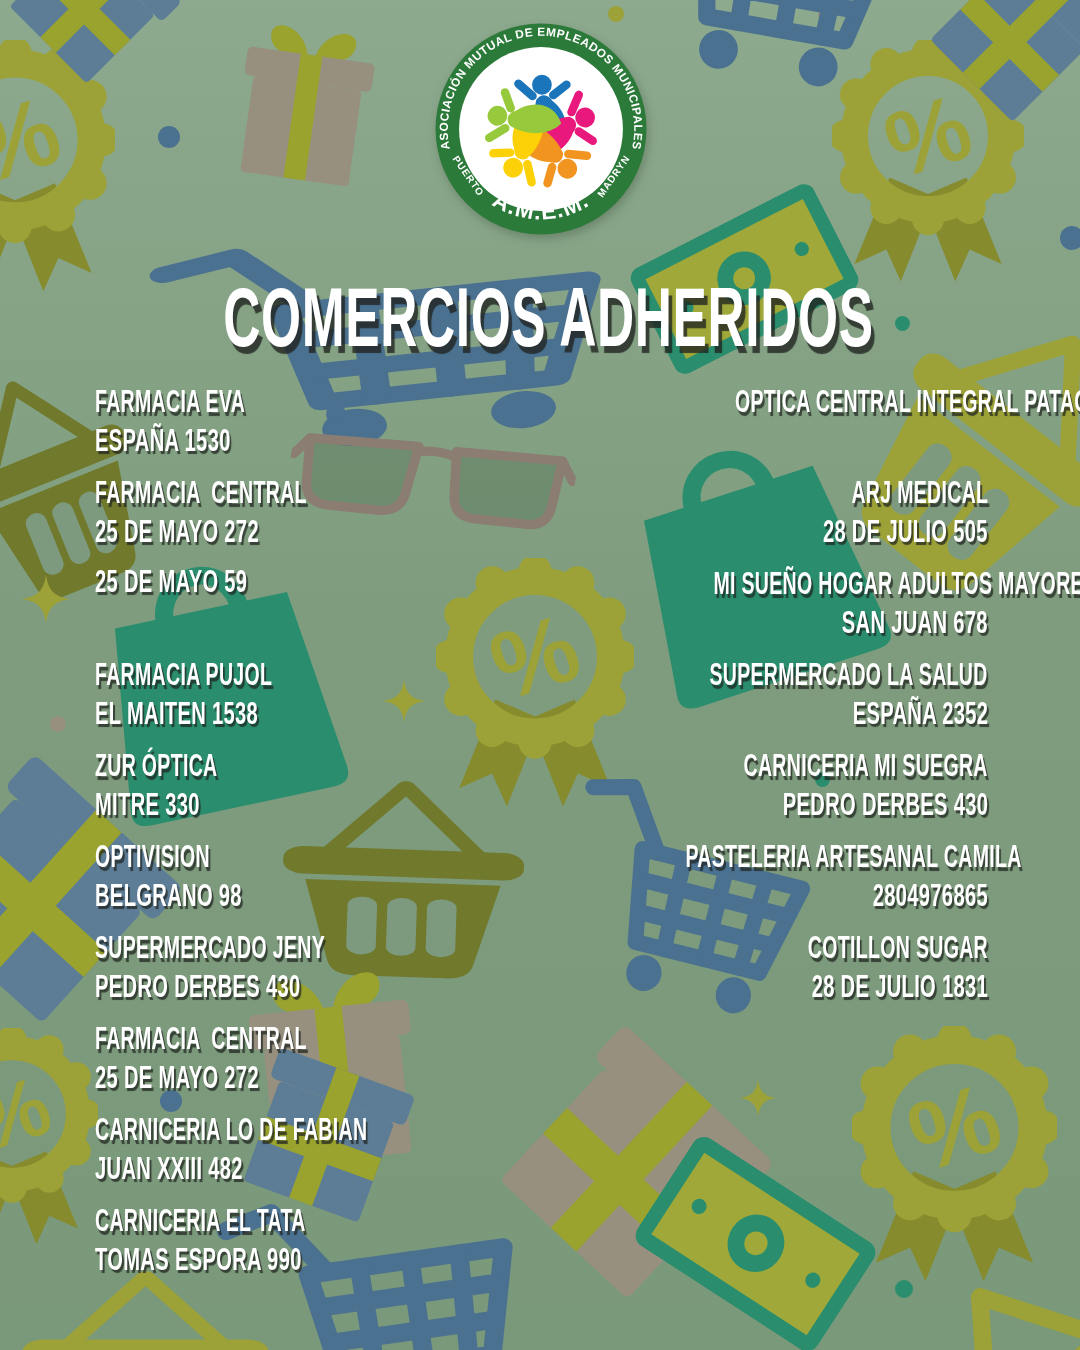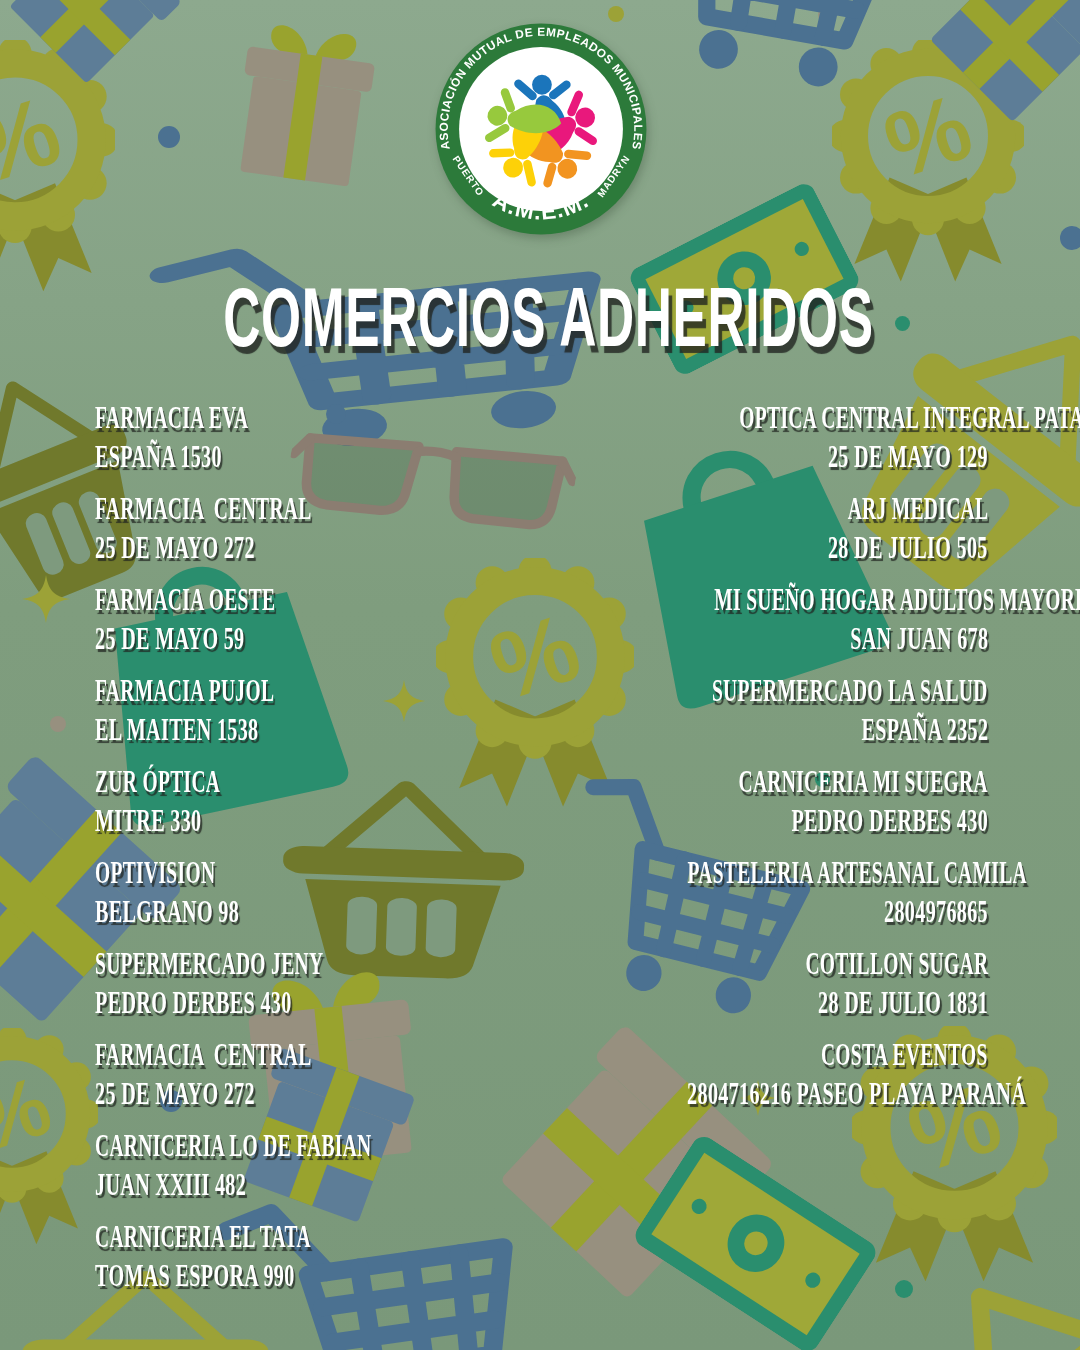--- a/index.html
+++ b/index.html
@@ -23,21 +23,21 @@
   #logo{position:absolute;left:428px;top:16px;width:226px;height:226px;
         filter:drop-shadow(2px 4px 5px rgba(20,40,20,0.25));}
   #logo text{font-family:"Liberation Sans",sans-serif;fill:#fff;font-weight:bold;}
   
   .title{position:absolute;top:272px;left:8px;width:100%;text-align:center;
          font-size:83px;font-weight:bold;color:#fff;line-height:1.1;z-index:3;}
   .cx-t{display:inline-block;transform:scaleX(0.62);transform-origin:center;
         white-space:pre;letter-spacing:1px;
         text-shadow:6px 7px 1px rgba(32,36,32,0.8);}
   
-  .col{position:absolute;top:400px;z-index:3;font-family:Liberation Serif, serif;}
+  .col{position:absolute;top:384px;z-index:3;}
   .col.left{left:95px;width:480px;text-align:left;}
   .col.right{right:92px;width:500px;text-align:right;}
   .entry{height:91px;}
   .name{font-size:31px;font-weight:bold;color:#fff;line-height:36px;margin-bottom:5px;}
   .addr{font-size:32px;font-weight:bold;color:#fff;line-height:30px;}
   .cx{display:inline-block;transform:scaleX(0.63);transform-origin:0 50%;
       white-space:pre;letter-spacing:0.5px;}
   .name .cx{text-shadow:3px 4px 1px rgba(32,36,32,0.75);}
   .addr .cx{text-shadow:3px 3px 1px rgba(32,36,32,0.75);}
   .col.right .cx{transform-origin:100% 50%;}
@@ -288,21 +288,20 @@
   <div class="col left">
     <div class="entry">
       <div class="name"><span class="cx">FARMACIA EVA</span></div>
       <div class="addr"><span class="cx">ESPAÑA 1530</span></div>
     </div>
     <div class="entry">
       <div class="name"><span class="cx">FARMACIA  CENTRAL</span></div>
       <div class="addr"><span class="cx">25 DE MAYO 272</span></div>
     </div>
     <div class="entry">
-      <div class="name"><span class="cx">FARMACIA OESTE</span></div>
       <div class="addr"><span class="cx">25 DE MAYO 59</span></div>
     </div>
     <div class="entry">
       <div class="name"><span class="cx">FARMACIA PUJOL</span></div>
       <div class="addr"><span class="cx">EL MAITEN 1538</span></div>
     </div>
     <div class="entry">
       <div class="name"><span class="cx">ZUR ÓPTICA</span></div>
       <div class="addr"><span class="cx">MITRE 330</span></div>
     </div>
@@ -324,21 +323,20 @@
     </div>
     <div class="entry">
       <div class="name"><span class="cx">CARNICERIA EL TATA</span></div>
       <div class="addr"><span class="cx">TOMAS ESPORA 990</span></div>
     </div>
   </div>
 
   <div class="col right">
     <div class="entry">
       <div class="name"><span class="cx">OPTICA CENTRAL INTEGRAL PATAGONICO</span></div>
-      <div class="addr"><span class="cx">25 DE MAYO 129</span></div>
     </div>
     <div class="entry">
       <div class="name"><span class="cx">ARJ MEDICAL</span></div>
       <div class="addr"><span class="cx">28 DE JULIO 505</span></div>
     </div>
     <div class="entry">
       <div class="name"><span class="cx">MI SUEÑO HOGAR ADULTOS MAYORES</span></div>
       <div class="addr"><span class="cx">SAN JUAN 678</span></div>
     </div>
     <div class="entry">
@@ -350,19 +348,15 @@
       <div class="addr"><span class="cx">PEDRO DERBES 430</span></div>
     </div>
     <div class="entry">
       <div class="name"><span class="cx">PASTELERIA ARTESANAL CAMILA</span></div>
       <div class="addr"><span class="cx">2804976865</span></div>
     </div>
     <div class="entry">
       <div class="name"><span class="cx">COTILLON SUGAR</span></div>
       <div class="addr"><span class="cx">28 DE JULIO 1831</span></div>
     </div>
-    <div class="entry">
-      <div class="name"><span class="cx">COSTA EVENTOS</span></div>
-      <div class="addr"><span class="cx">2804716216 PASEO PLAYA PARANÁ</span></div>
-    </div>
   </div>
 
 </div>
 
 </body></html>

